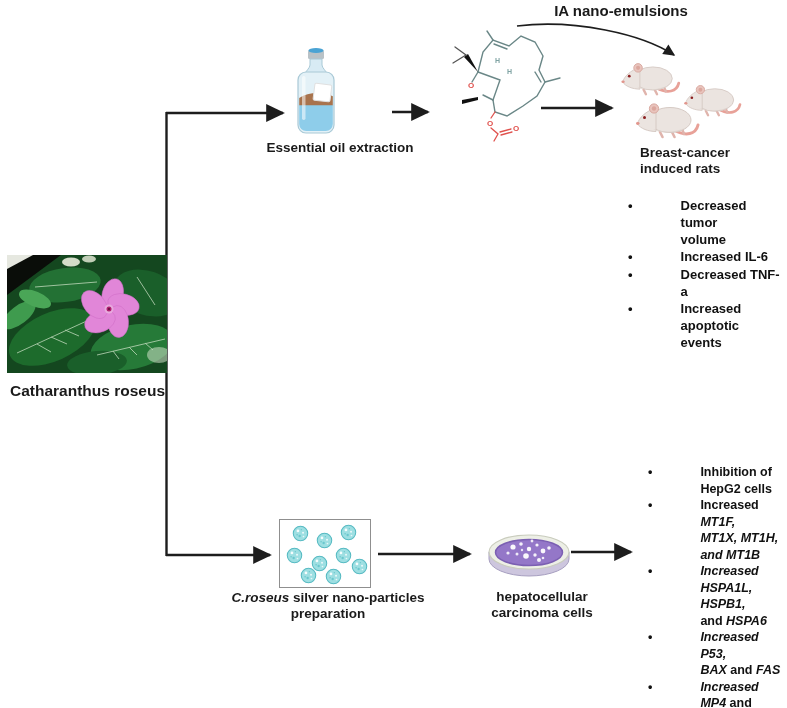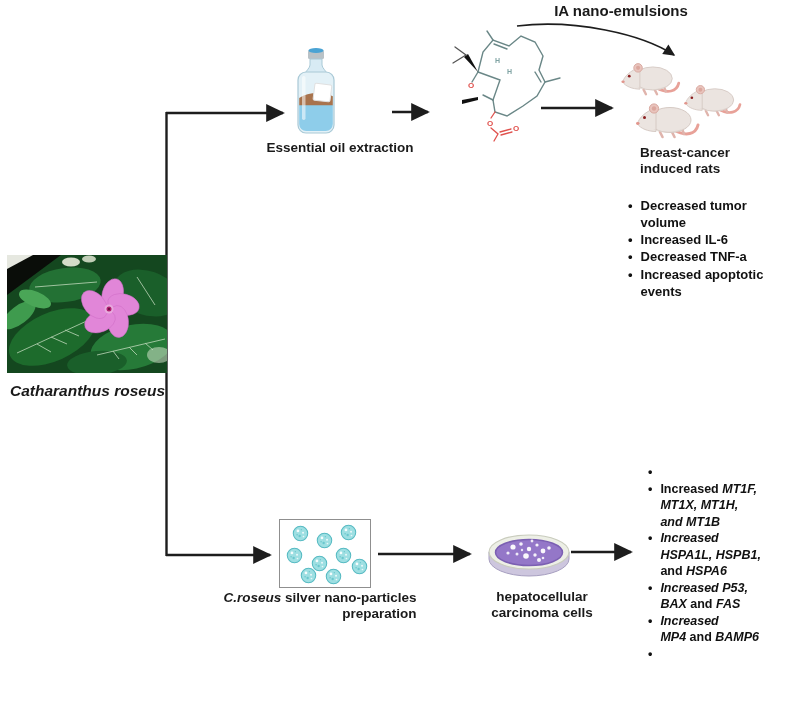--- a/index.html
+++ b/index.html
@@ -6,24 +6,24 @@
   .canvas{position:relative;width:787px;height:708px;background:#ffffff;overflow:hidden;
           font-family:"Liberation Sans",sans-serif;color:#1a1a1a;}
   .layer{position:absolute;left:0;top:0;}
   .icon{position:absolute;}
   .lbl{position:absolute;font-weight:700;color:#1a1a1a;white-space:pre-line;line-height:1.18;}
   .ctr{text-align:center;transform:translateX(-50%);}
   .it{font-style:italic;}
   ul.effects{position:absolute;margin:0;padding:0;list-style:none;font-weight:700;color:#111;}
   ul.effects li{display:flex;align-items:flex-start;gap:8px;}
   ul.effects .bullet{flex:0 0 auto;line-height:1.32;}
-  ul.effects .txt{white-space:pre-line;line-height:1.32;}
+  ul.effects .txt{white-space:pre-line;line-height:1.32;margin-left:40px;}
   #rat-effects{left:628px;top:197px;width:156px;font-size:13px;}
   #hepg2-effects{left:648px;top:464px;width:136px;font-size:12.5px;}
-  .photo-caption{left:10px;top:382px;font-size:15.5px;font-style:italic;}
+  .photo-caption{left:10px;top:382px;font-size:15.5px;}
 </style>
 </head>
 <body>
 
 <div class="canvas">
 
   <svg width="0" height="0" style="position:absolute" aria-hidden="true">
     <defs>
       <marker id="arrow" markerWidth="9" markerHeight="9" refX="7.6" refY="4.5" orient="auto">
         <path d="M0.6,0.8 L8.4,4.5 L0.6,8.2 Z" fill="#1d1d1d"></path>
@@ -189,21 +189,21 @@
       <circle cx="53" cy="36" r="2" opacity="0.9"></circle>
       <circle cx="36" cy="26" r="1.2" opacity="0.8"></circle>
     </g>
   </svg>
 
   <div class="lbl ctr" style="left:340px;top:140px;font-size:13.5px;">Essential oil extraction</div>
   <div class="lbl ctr" style="left:621px;top:2px;font-size:15px;">IA nano-emulsions</div>
   <div class="lbl" style="left:640px;top:145px;font-size:13.5px;">Breast-cancer
 induced rats</div>
   <div class="lbl photo-caption">Catharanthus roseus</div>
-  <div class="lbl ctr" style="left:320px;top:590px;font-size:13.5px;text-align:right;"><span class="it">C.roseus</span><span> silver nano-particles
+  <div class="lbl ctr" style="left:328px;top:590px;font-size:13.5px;"><span class="it">C.roseus</span><span> silver nano-particles
 preparation</span></div>
   <div class="lbl ctr" style="left:542px;top:589px;font-size:13.5px;">hepatocellular
 carcinoma cells</div>
 
   <ul class="effects" id="rat-effects">
     <li>
         <span class="bullet">•</span>
         <span class="txt">Decreased tumor
 volume</span>
       </li>
@@ -218,20 +218,22 @@
     <li>
         <span class="bullet">•</span>
         <span class="txt">Increased apoptotic
 events</span>
       </li>
   </ul>
 
   <ul class="effects" id="hepg2-effects">
     <li>
         <span class="bullet">•</span>
+        <span class="txt"><span>Inhibition of
+HepG2 cells</span></span>
       </li>
     <li>
         <span class="bullet">•</span>
         <span class="txt"><span>Increased </span><span class="it">MT1F,
 MT1X, MT1H,
 and MT1B</span></span>
       </li>
     <li>
         <span class="bullet">•</span>
         <span class="txt"><span class="it">Increased

